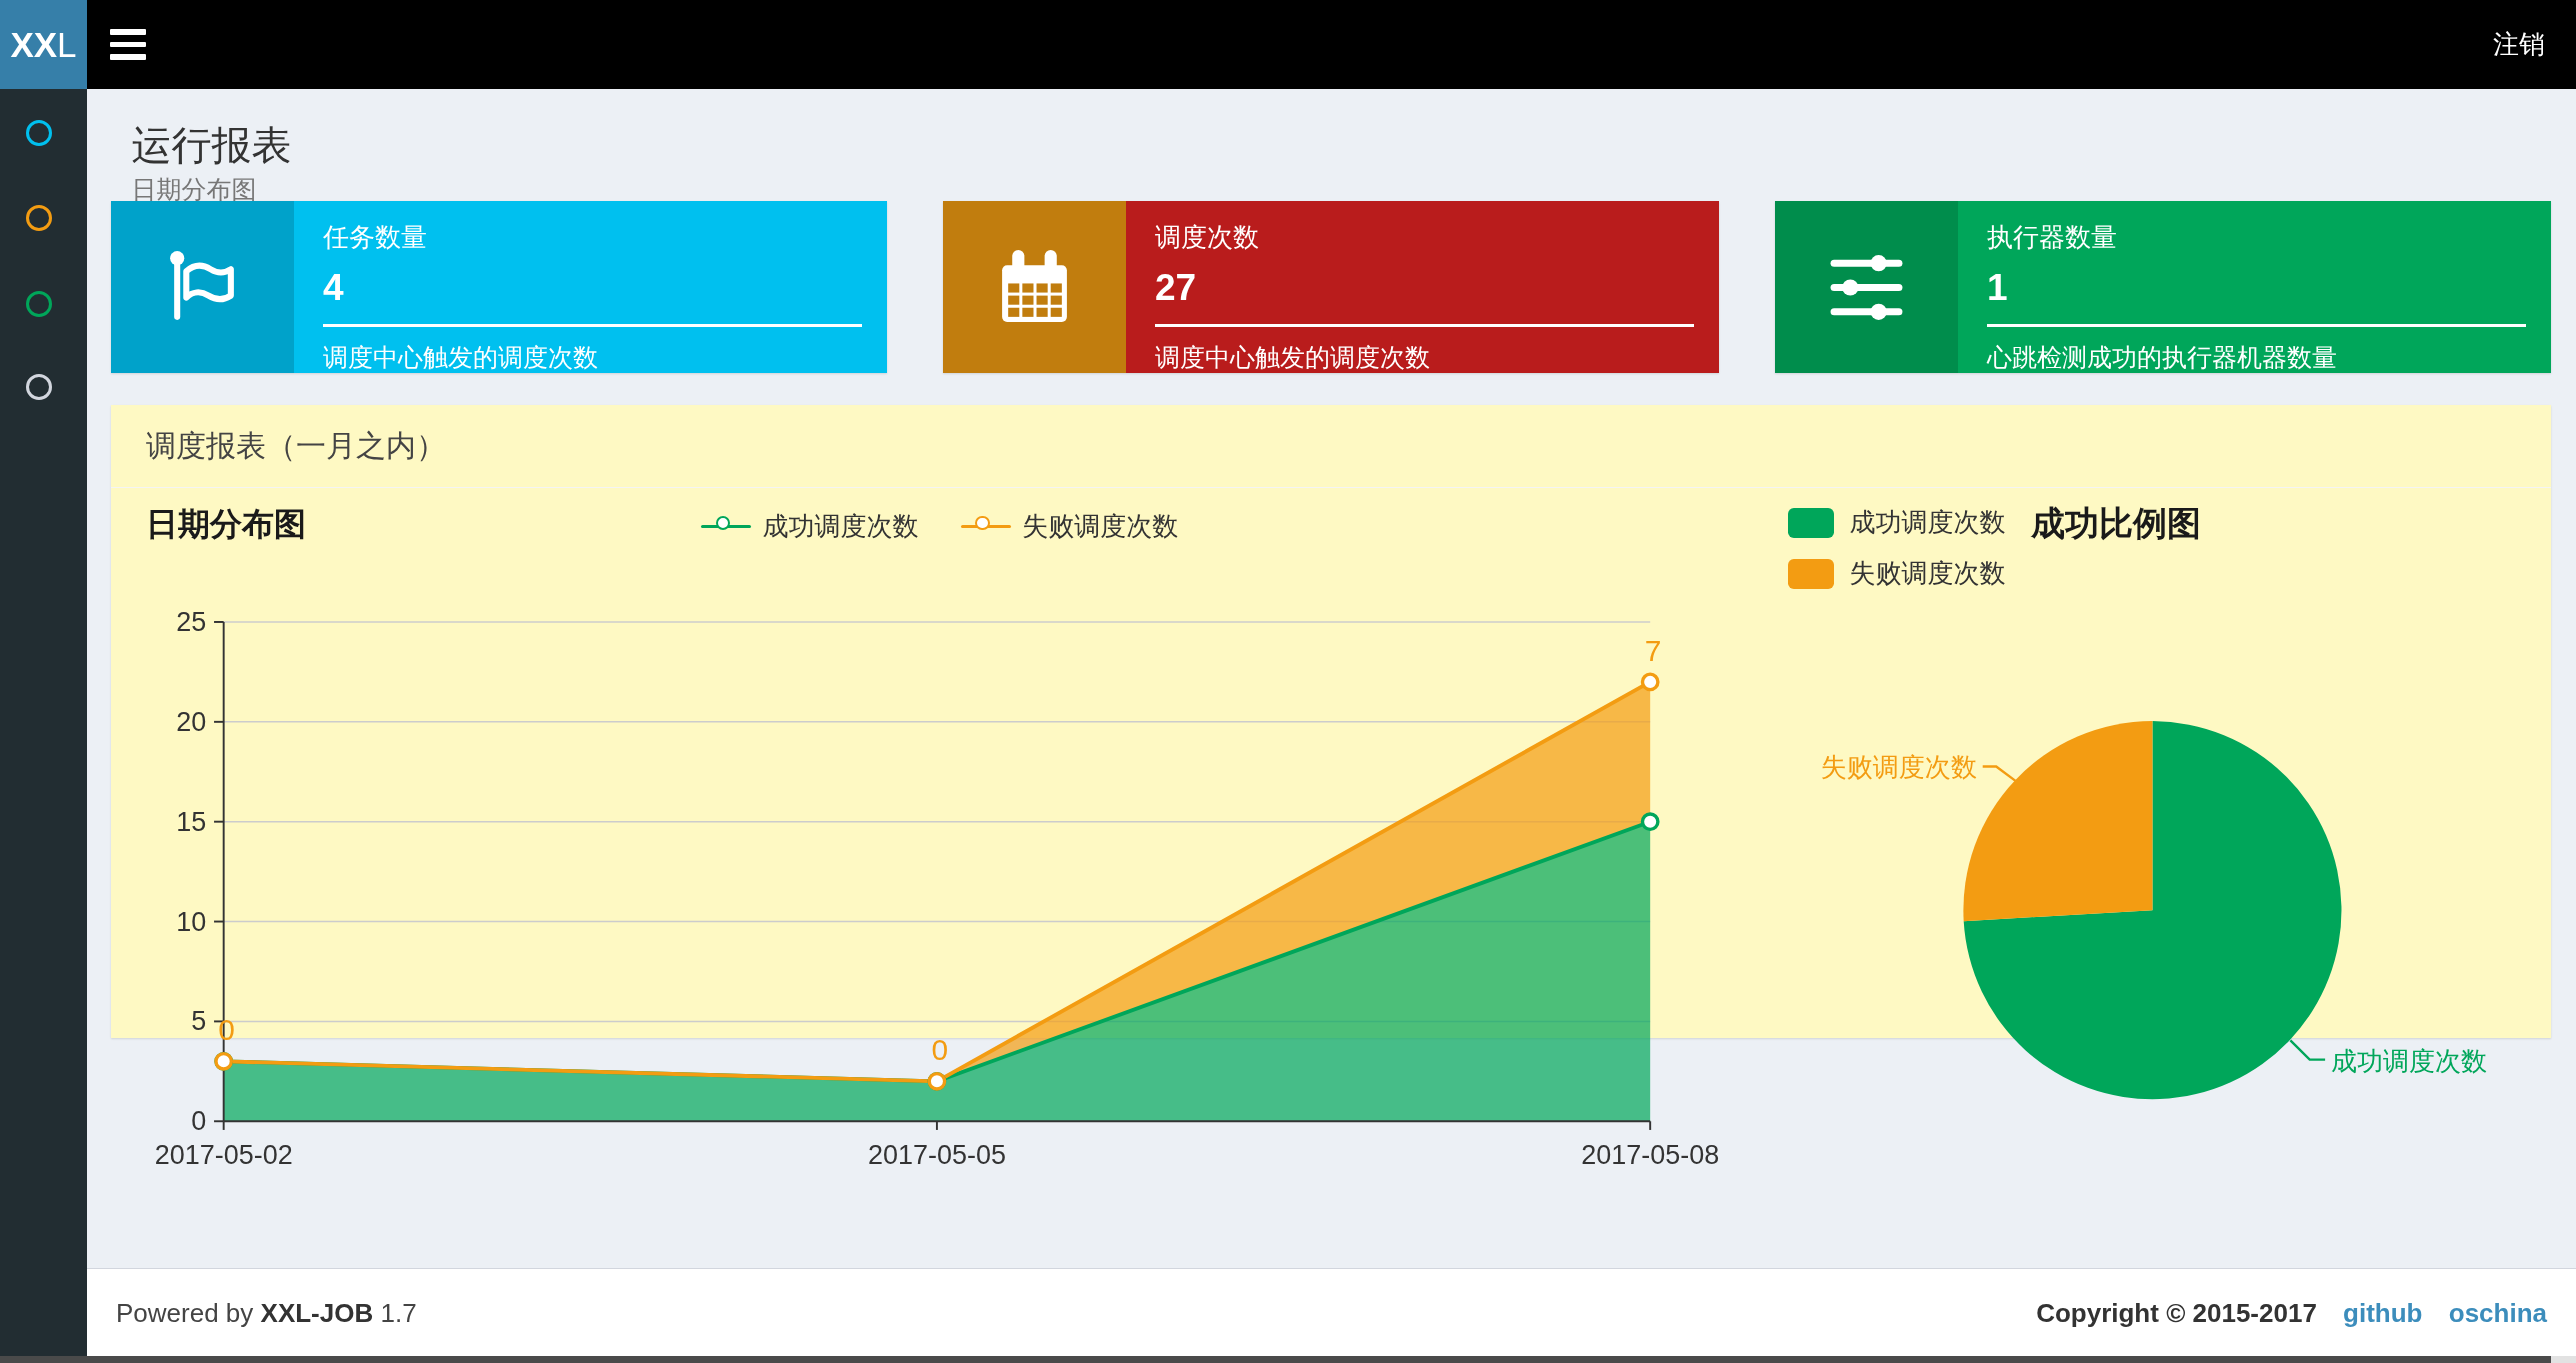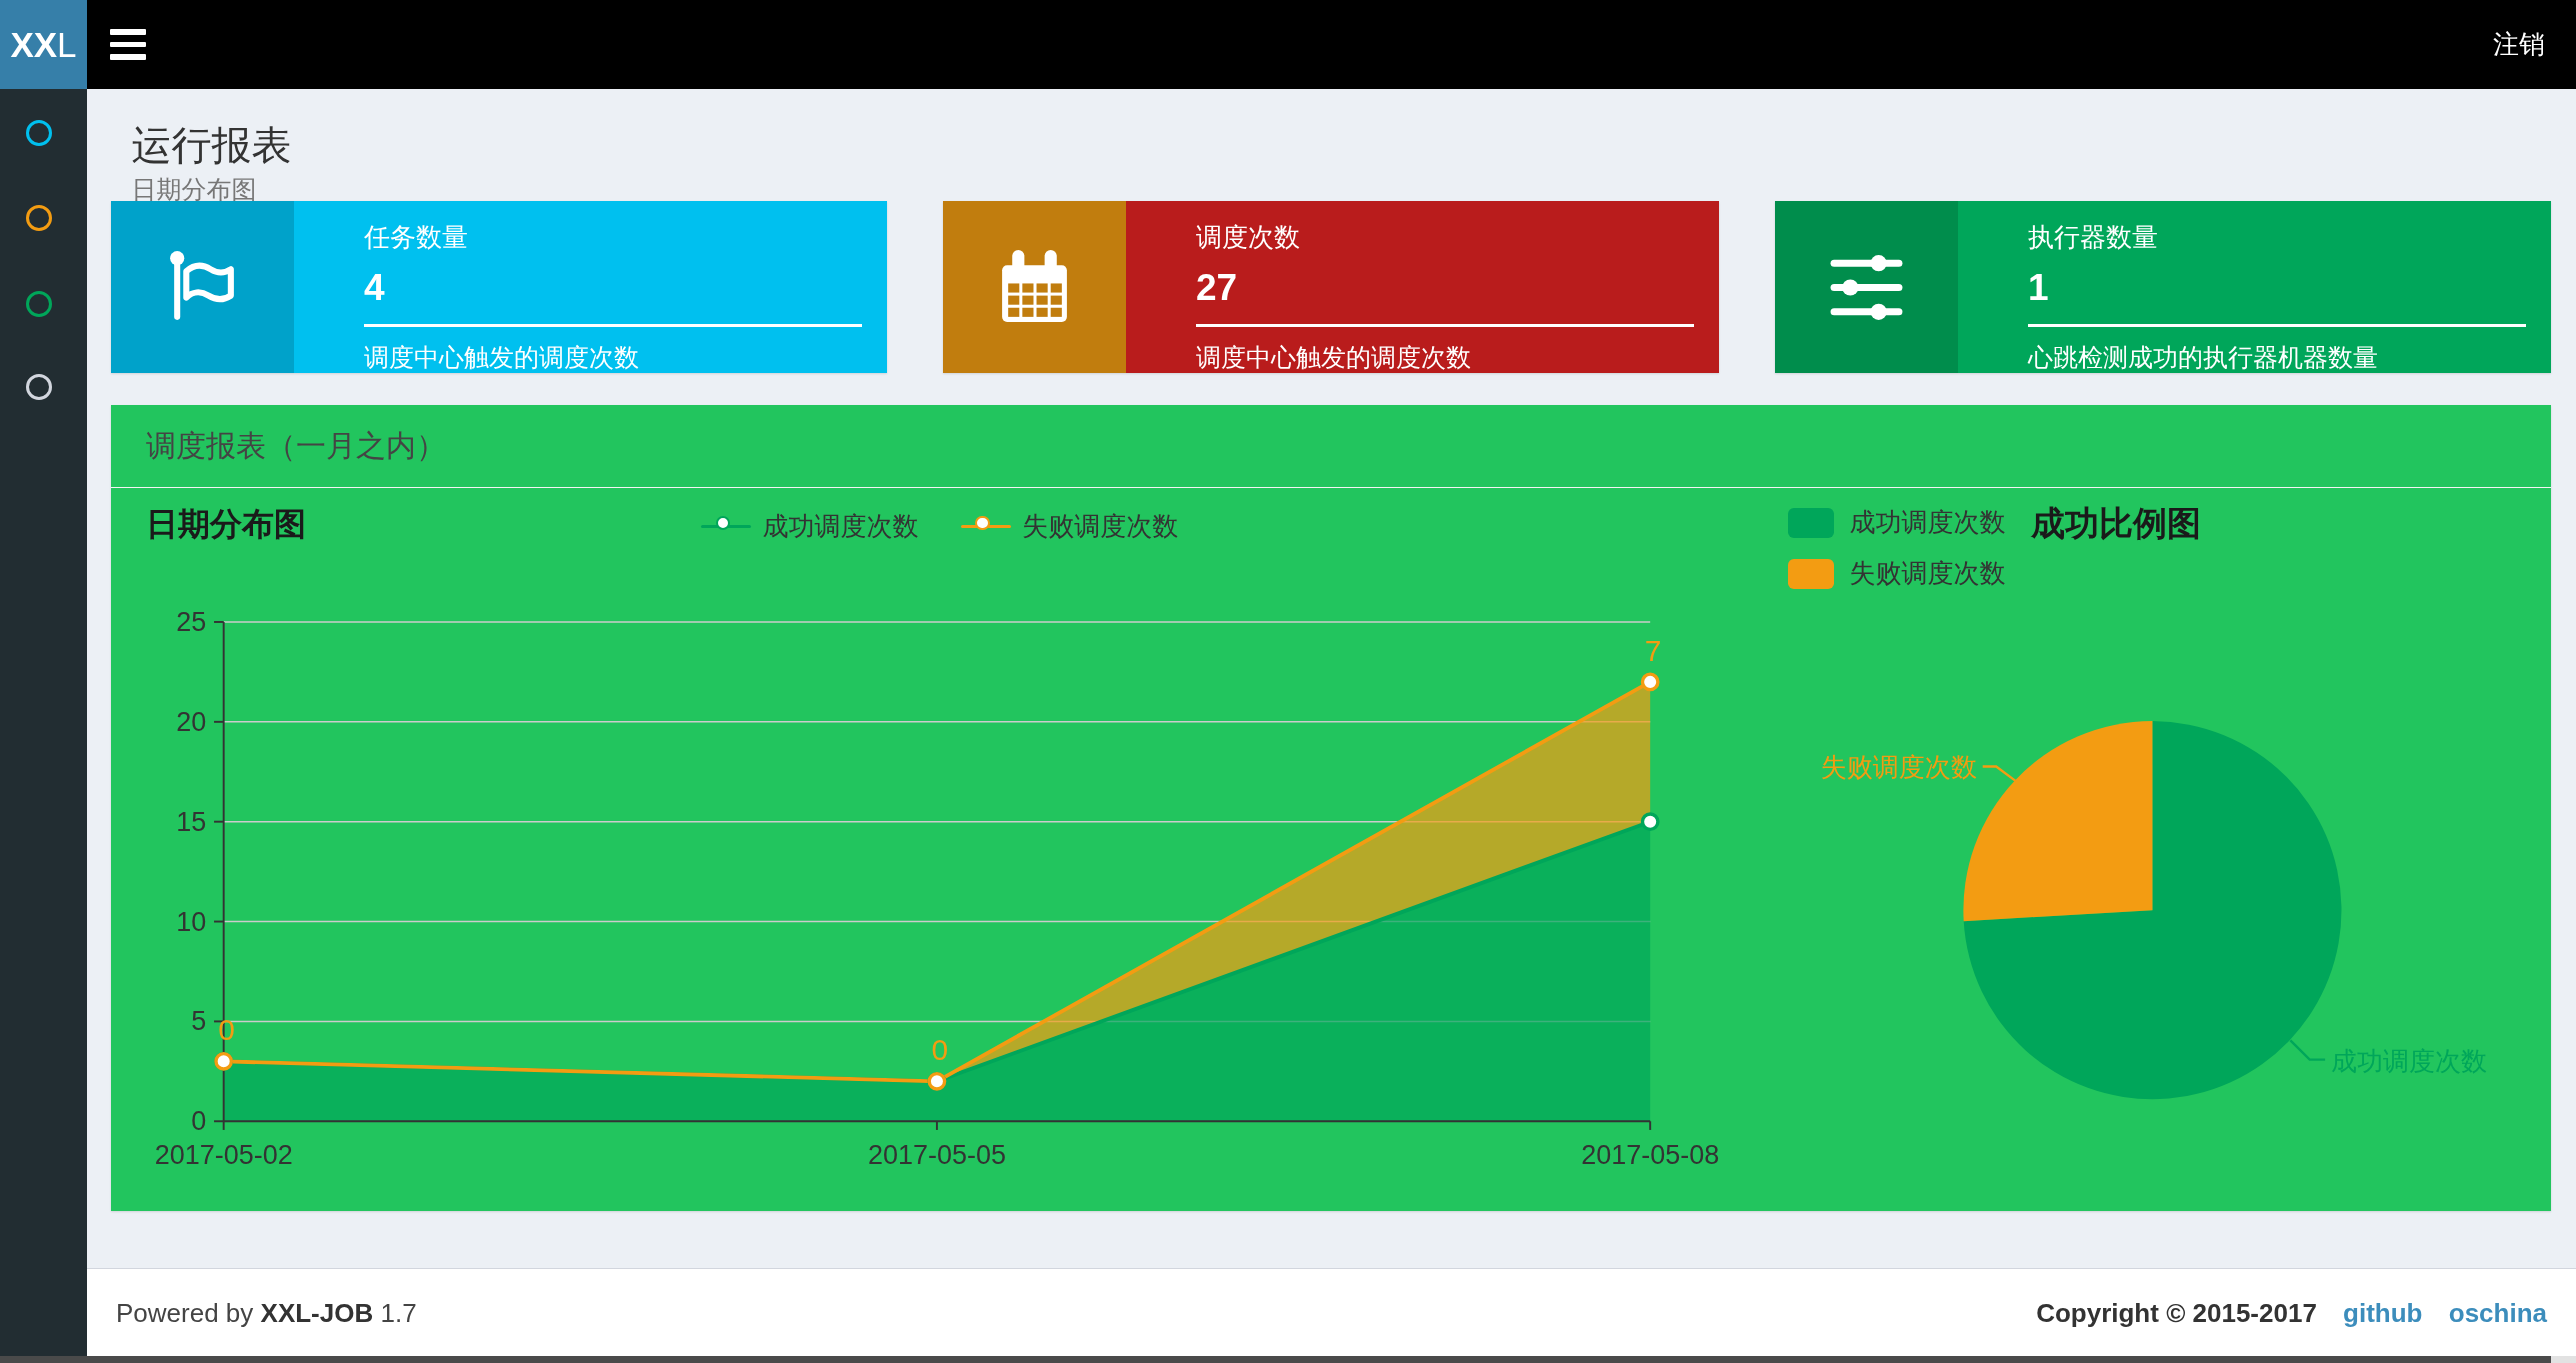--- a/index.html
+++ b/index.html
@@ -24,30 +24,30 @@
   .side-ico{position:absolute;left:26px;width:26px;height:26px;border-radius:50%;
     border:3.9px solid #fff;cursor:pointer;}
 
   
   .page-head{position:absolute;left:118px;top:118px;display:flex;align-items:baseline;flex-direction:column;}
   .page-title{font-size:40px;font-weight:500;color:#333;}
   .page-subtitle{font-size:25px;color:#777;margin-left:13.5px;}
 
   
   .ibox{position:absolute;top:201px;height:172px;width:776px;color:#fff;display:flex;
-    box-shadow:0 1px 1.9px rgba(0,0,0,0.12);gap:41px;}
+    box-shadow:0 1px 1.9px rgba(0,0,0,0.12);}
   .ibox .info-icon{width:183px;height:172px;flex:none;display:flex;align-items:center;justify-content:center;}
   .ibox .info-body{flex:1;padding:11.6px 25px 0 29px;}
   .ib-title{font-size:26px;margin-top:7.7px;}
   .ib-value{font-size:37px;font-weight:700;margin-top:11.6px;}
   .ib-divider{height:2.9px;background:#fff;margin-top:15.4px;}
   .ib-desc{font-size:25px;margin-top:13.5px;}
 
   
-  .panel{position:absolute;left:111px;top:405px;width:2440px;height:806px;background:#22c55e;
+  .panel{position:absolute;left:111px;top:405px;width:2440px;height:633px;background:#fef9c3;
     box-shadow:0 1px 1.9px rgba(0,0,0,0.12);}
   .panel-header{height:83px;border-bottom:1.9px solid #f4f4f4;display:flex;align-items:center;
     padding:0 35px;font-size:30px;color:#444;}
 
   .line-title{position:absolute;left:35px;top:98px;font-size:32px;font-weight:700;color:#1a1a1a;}
   .pie-title{position:absolute;left:1920px;top:96px;font-size:34px;font-weight:700;color:#1a1a1a;}
 
   .line-legend{position:absolute;left:590px;top:104px;display:flex;gap:42px;align-items:center;}
   .lleg-item{display:flex;align-items:center;cursor:pointer;}
   .lmark{position:relative;width:50px;height:3.9px;border-radius:1.9px;}

